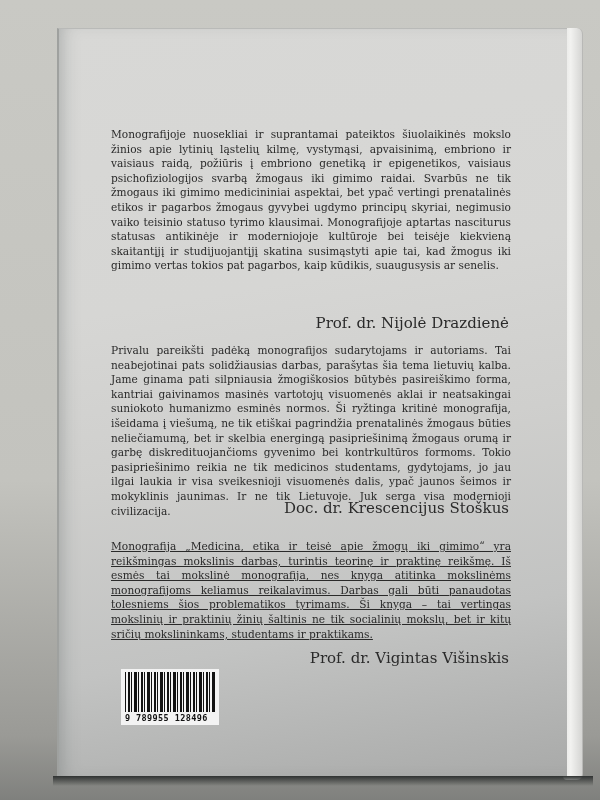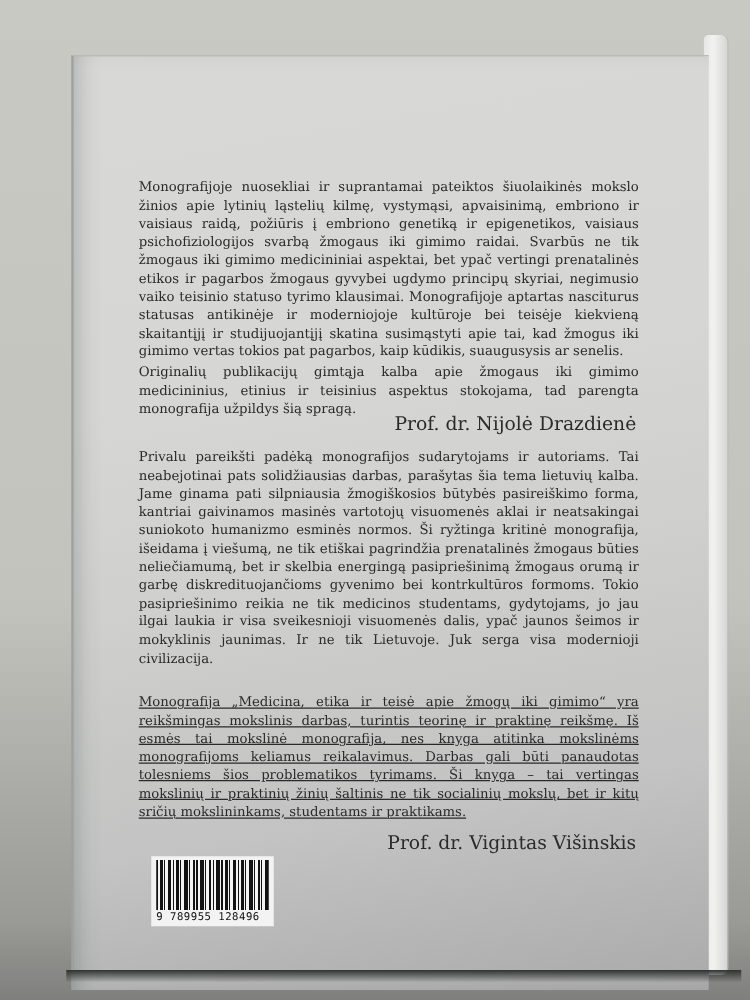--- a/index.html
+++ b/index.html
@@ -9,21 +9,21 @@
       position: relative;
       font-family: "DejaVu Serif", serif;
     }
     .book {
       position: absolute;
       left: 57px; top: 28px;
       width: 530px; height: 755px;
     }
     .cover {
       position: absolute;
-      left: 0; top: 16px;
+      left: 0; top: 0;
       width: 510px; height: 748px;
       background: linear-gradient(170deg, #d8d8d6 0%, #d6d6d4 35%, #cfcfcd 55%, #c2c3c2 78%, #a9aaa9 100%);
       border-left: 2px solid #9fa19f;
       border-top: 1px solid #b9bab8;
       box-shadow: inset 12px 0 18px -10px rgba(80,90,90,0.35);
     }
     .spine-edge {
       position: absolute;
       left: 506px; top: 0;
       width: 20px; height: 752px;
@@ -59,20 +59,21 @@
     #block2 { top: 273px; }
     #sig2 { top: 470px; }
     #block3 { top: 490px; text-decoration: underline; }
     #sig3 { top: 624px; }
     .barcode {
       position: absolute;
       left: 62px; top: 640px;
       width: 98px; height: 56px;
       background: #f3f3f3;
       padding: 3px 4px 0 4px;
+      font-weight: bold;
     }
     .bars {
       height: 40px;
       background: repeating-linear-gradient(90deg,
         #111 0px, #111 1px, #f3f3f3 1px, #f3f3f3 3px,
         #111 3px, #111 5px, #f3f3f3 5px, #f3f3f3 6px,
         #111 6px, #111 7px, #f3f3f3 7px, #f3f3f3 9px,
         #111 9px, #111 12px, #f3f3f3 12px, #f3f3f3 13px);
     }
     .isbn {
@@ -86,27 +87,27 @@
   </style>
 </head>
 <body>
 
 <div class="book">
   <div class="spine-edge"></div>
   <div class="cover">
 
     <div class="text-block" id="block1">
       <p>Monografijoje nuosekliai ir suprantamai pateiktos šiuolaikinės mokslo žinios apie lytinių ląstelių kilmę, vystymąsi, apvaisinimą, embriono ir vaisiaus raidą, požiūris į embriono genetiką ir epigenetikos, vaisiaus psichofiziologijos svarbą žmogaus iki gimimo raidai. Svarbūs ne tik žmogaus iki gimimo medicininiai aspektai, bet ypač vertingi prenatalinės etikos ir pagarbos žmogaus gyvybei ugdymo principų skyriai, negimusio vaiko teisinio statuso tyrimo klausimai. Monografijoje aptartas nasciturus statusas antikinėje ir moderniojoje kultūroje bei teisėje kiekvieną skaitantįjį ir studijuojantįjį skatina susimąstyti apie tai, kad žmogus iki gimimo vertas tokios pat pagarbos, kaip kūdikis, suaugusysis ar senelis.</p>
-      <p>Originalių publikacijų gimtąja kalba apie žmogaus iki gimimo medicininius, etinius ir teisinius aspektus stokojama, tad parengta monografija užpildys šią spragą.</p>
     </div>
     <div class="sig" id="sig1">Prof. dr. Nijolė Drazdienė</div>
 
     <div class="text-block" id="block2" style="top:302px;margin-top:12px;">
       <p>Privalu pareikšti padėką monografijos sudarytojams ir autoriams. Tai neabejotinai pats solidžiausias darbas, parašytas šia tema lietuvių kalba. Jame ginama pati silpniausia žmogiškosios būtybės pasireiškimo forma, kantriai gaivinamos masinės vartotojų visuomenės aklai ir neatsakingai suniokoto humanizmo esminės normos. Ši ryžtinga kritinė monografija, išeidama į viešumą, ne tik etiškai pagrindžia prenatalinės žmogaus būties neliečiamumą, bet ir skelbia energingą pasipriešinimą žmogaus orumą ir garbę diskredituojančioms gyvenimo bei kontrkultūros formoms. Tokio pasipriešinimo reikia ne tik medicinos studentams, gydytojams, jo jau ilgai laukia ir visa sveikesnioji visuomenės dalis, ypač jaunos šeimos ir mokyklinis jaunimas. Ir ne tik Lietuvoje. Juk serga visa modernioji civilizacija.</p>
     </div>
+    <div class="sig" id="sig2">Doc. dr. Krescencijus Stoškus</div>
 
     <div class="text-block" id="block3" style="top:510px;">
       <p>Monografija „Medicina, etika ir teisė apie žmogų iki gimimo“ yra reikšmingas mokslinis darbas, turintis teorinę ir praktinę reikšmę. Iš esmės tai mokslinė monografija, nes knyga atitinka mokslinėms monografijoms keliamus reikalavimus. Darbas gali būti panaudotas tolesniems šios problematikos tyrimams. Ši knyga – tai vertingas mokslinių ir praktinių žinių šaltinis ne tik socialinių mokslų, bet ir kitų sričių mokslininkams, studentams ir praktikams.</p>
     </div>
     <div class="sig" id="sig3" style="top:620px;">Prof. dr. Vigintas Višinskis</div>
 
     <div class="barcode">
       <div class="bars"></div>
       <div class="isbn">9 789955 128496</div>
     </div>

